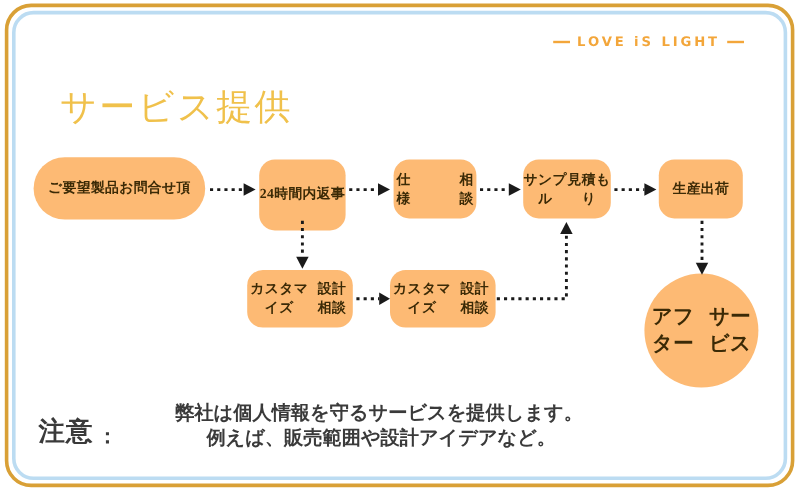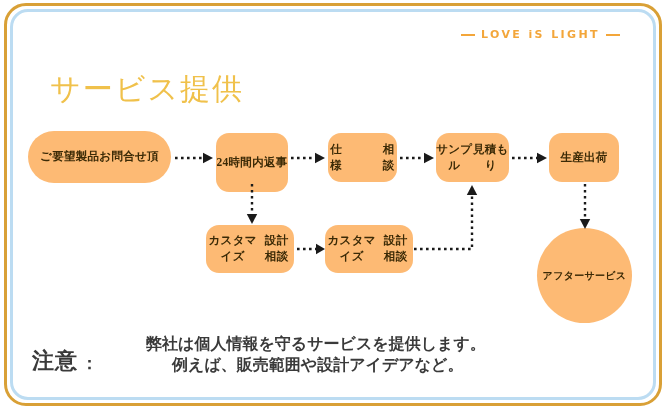--- a/index.html
+++ b/index.html
@@ -29,21 +29,21 @@
   .page-title{position:absolute;left:50px;top:69px;font-size:30px;color:#f0c14b;
       letter-spacing:2px;font-weight:500;}
 
   
   .node{position:absolute;background:#fdba74;color:#3b2a06;display:flex;
       flex-direction:row;align-items:center;justify-content:center;
       font-size:11.5px;font-weight:bold;line-height:1.35;text-align:center;
       letter-spacing:.3px;box-sizing:border-box;}
   .node.pill{border-radius:26px;}
   .node.rrect{border-radius:13px;}
-  .node.circle{border-radius:50%;font-size:10px;}
+  .node.circle{border-radius:50%;font-size:17px;}
 
   
   .conn{position:absolute;}
   .conn svg{display:block;overflow:visible;}
 
   
   .note{position:absolute;left:32px;top:333px;display:flex;align-items:flex-end;}
   .note-label{font-size:22px;font-weight:bold;color:#3a3a3a;line-height:1.22;
       white-space:nowrap;letter-spacing:1px;}
   .note-colon{font-size:17px;font-weight:bold;color:#3a3a3a;margin:3px 3px 0 3px;}

